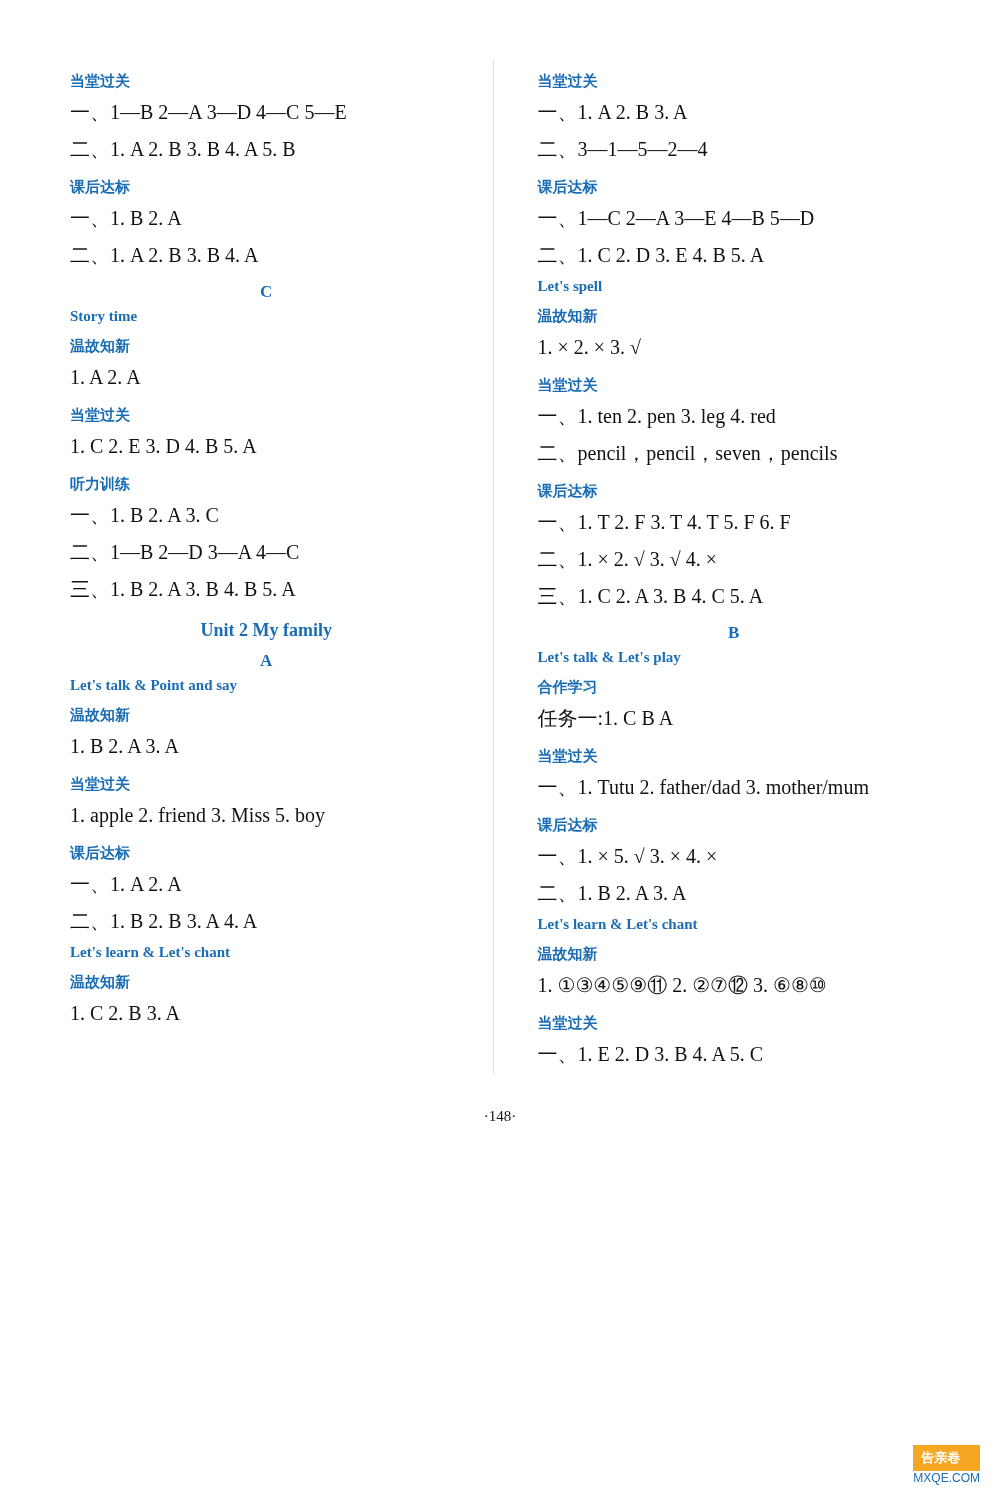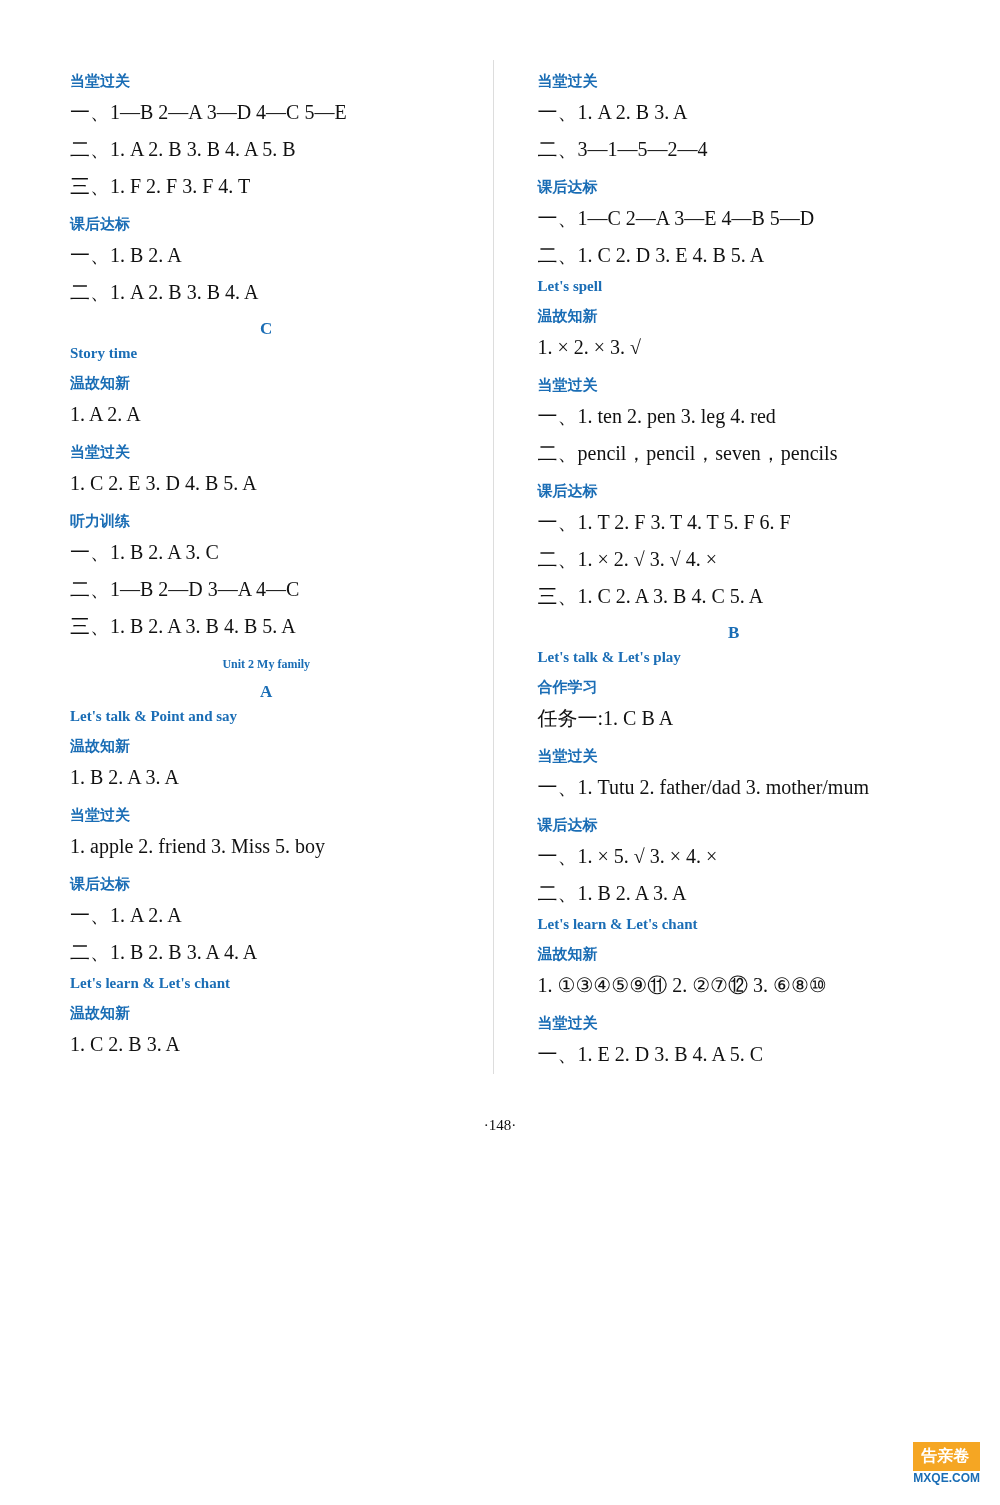--- a/index.html
+++ b/index.html
@@ -33,81 +33,80 @@
     .section-heading {
       color: #1a6db5;
       font-size: 15px;
       font-weight: bold;
       margin-top: 12px;
       margin-bottom: 4px;
     }
     .unit-heading {
       text-align: center;
       color: #1a6db5;
-      font-size: 12px;
+      font-size: 18px;
       font-weight: bold;
       margin-top: 14px;
       margin-bottom: 2px;
     }
     .sub-heading {
       color: #1a6db5;
       font-size: 15px;
       font-weight: bold;
       margin-top: 6px;
       margin-bottom: 4px;
     }
     .answer-line {
       margin: 3px 0;
       line-height: 1.7;
       font-size: 20px;
     }
     .page-num {
       text-align: center;
-      margin-top: 43px;
+      margin-top: 34px;
       font-size: 15px;
       color: #111;
     }
     .watermark {
       position: absolute;
       bottom: 20px;
       right: 20px;
       font-size: 12px;
       color: #999;
       font-family: Arial, sans-serif;
     }
     .watermark-box {
       background: #f5a623;
       color: white;
       padding: 4px 8px;
-      font-size: 16px;
+      font-size: 13px;
       font-weight: bold;
     }
     .watermark-url {
       color: #1a6db5;
       font-size: 12px;
-      font-weight: bold;
+      font-weight: normal;
     }
     .section-letter {
       text-align: center;
       color: #1a6db5;
       font-size: 17px;
       font-weight: bold;
       margin-top: 10px;
       margin-bottom: 4px;
     }
   </style>
 </head>
 <body>
 
 <div class="page-layout">
   <div class="col col-left" id="left-col">
       <div class="section-heading">当堂过关</div>
       <div class="answer-line">一、1—B  2—A  3—D  4—C  5—E</div>
       <div class="answer-line">二、1. A  2. B  3. B  4. A  5. B</div>
-      <div class="answer-line">三、1. F  2. F  3. F  4. T</div>
       <div class="section-heading">课后达标</div>
       <div class="answer-line">一、1. B  2. A</div>
       <div class="answer-line">二、1. A  2. B  3. B  4. A</div>
       <div class="section-letter">C</div>
       <div class="sub-heading">Story time</div>
       <div class="section-heading">温故知新</div>
       <div class="answer-line">1. A  2. A</div>
       <div class="section-heading">当堂过关</div>
       <div class="answer-line">1. C  2. E  3. D  4. B  5. A</div>
       <div class="section-heading">听力训练</div>

